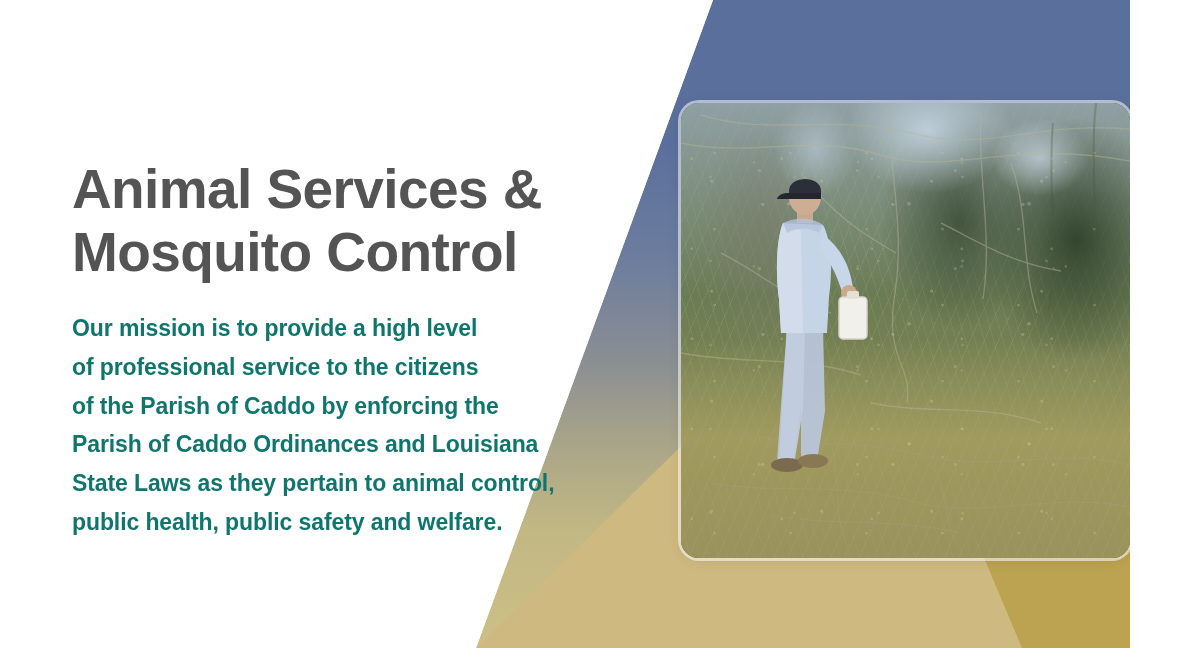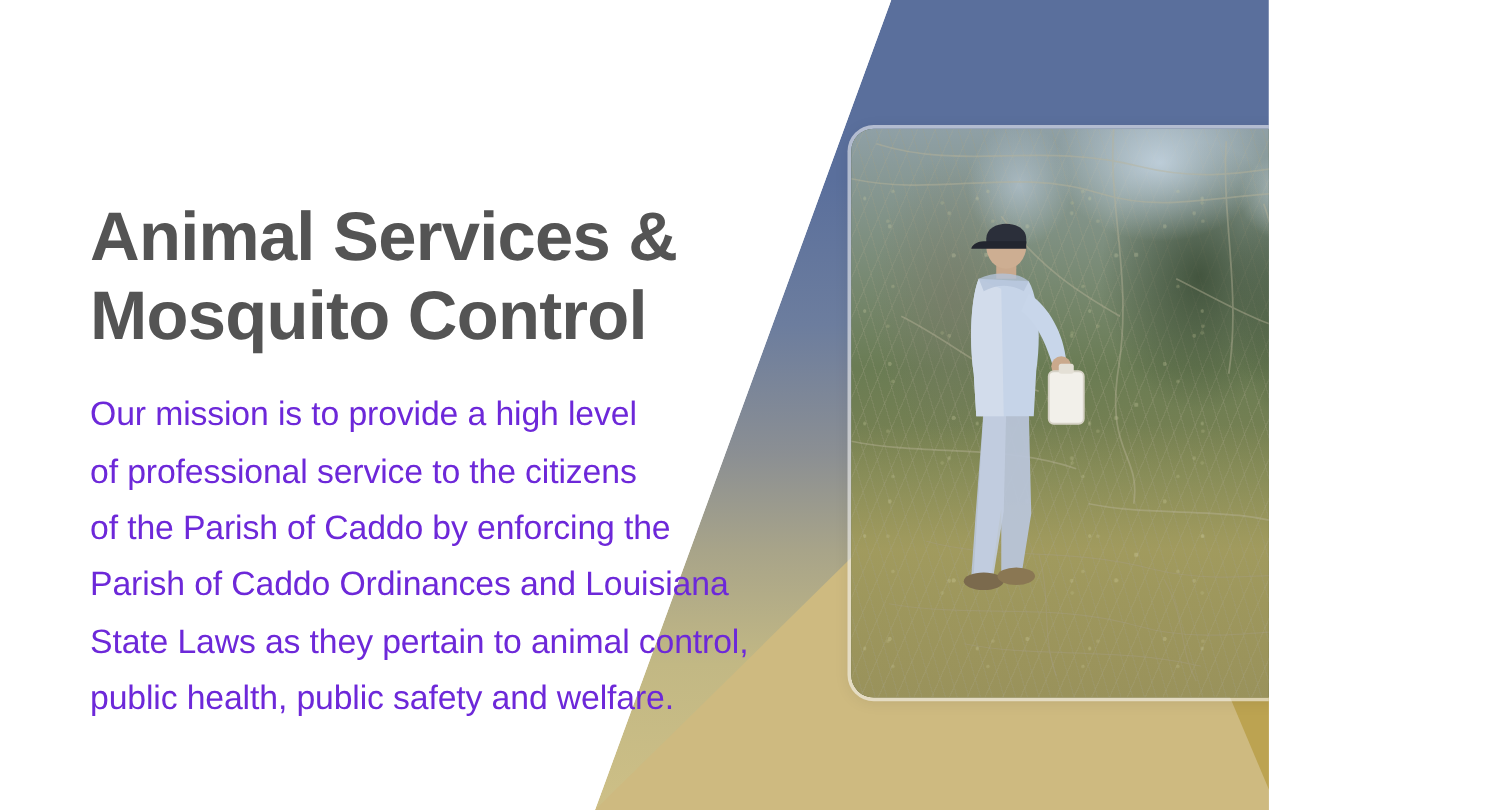--- a/index.html
+++ b/index.html
@@ -8,21 +8,21 @@
     padding: 0;
     background: #ffffff;
   }
   body {
     font-family: "Liberation Sans", sans-serif;
     -webkit-font-smoothing: antialiased;
   }
 
   .banner {
     position: relative;
-    width: 1015px;
+    width: 1130px;
     height: 648px;
     overflow: hidden;
     background: #ffffff;
   }
 
   
   .bg-layer {
     position: absolute;
     inset: 0;
     overflow: hidden;
@@ -155,24 +155,24 @@
     font-size: 55px;
     line-height: 1.14;
     font-weight: 700;
     letter-spacing: -0.6px;
     color: #545454;
     white-space: pre-line;
   }
 
   .mission {
     margin: 26px 0 0 0;
-    font-size: 27px;
+    font-size: 23px;
     line-height: 1.68;
-    font-weight: 400;
-    color: #6d28d9;
+    font-weight: 700;
+    color: #0f766e;
     white-space: pre-line;
     letter-spacing: -0.1px;
   }
 </style>
 </head>
 <body>
 
 <div class="banner">
 
   <div class="bg-layer">

